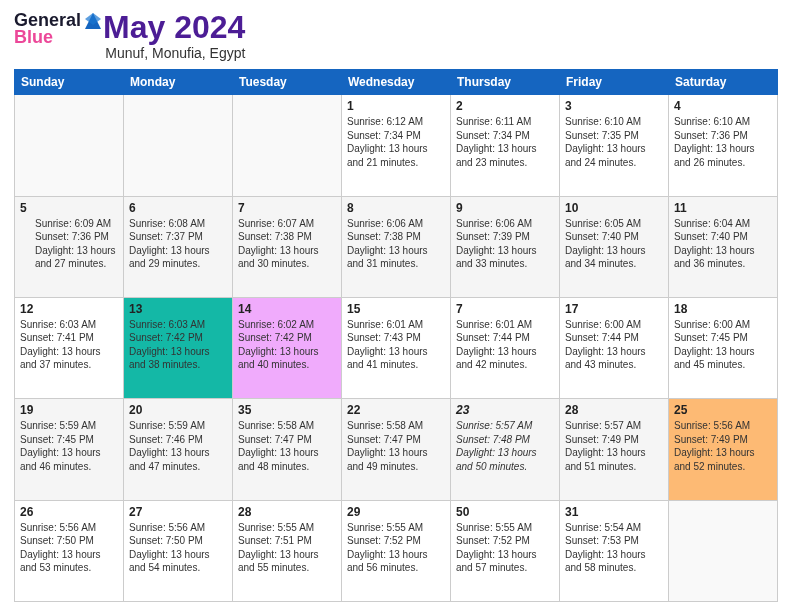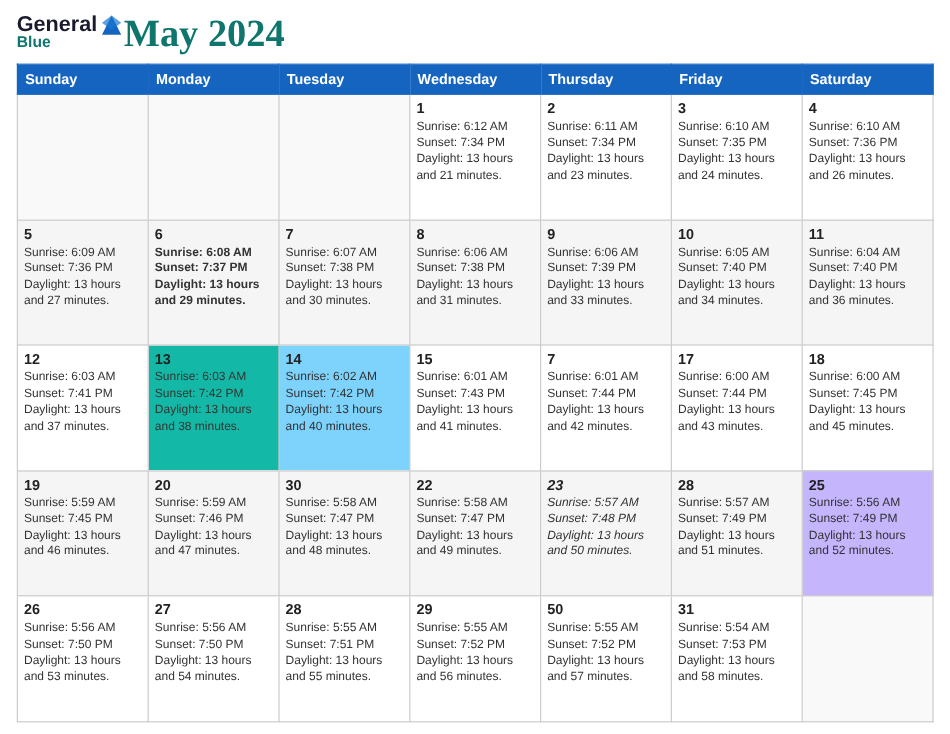--- a/index.html
+++ b/index.html
@@ -30,38 +30,37 @@
     .logo-text {
       display: flex;
       align-items: center;
     }
     .logo-general {
       font-size: 18px;
       font-weight: bold;
       color: #1a1a2e;
     }
     .logo-blue {
-      font-size: 13px;
-      font-weight: bold;
-      color: #0f766e;
+      font-size: 18px;
+      font-weight: bold;
+      color: #ec4899;
     }
     .logo-icon {
       width: 20px;
       height: 20px;
       margin-left: 2px;
     }
     .title-section {
       text-align: right;
     }
     .month-title {
       font-size: 32px;
       font-weight: bold;
-      color: #0f766e;
+      color: #4c1d95;
       line-height: 1.1;
-      font-family: Liberation Serif, serif;
     }
     .location {
       font-size: 14px;
       color: #333;
     }
     .calendar {
       flex: 1;
       border: 1px solid #ccc;
       border-collapse: collapse;
       width: 100%;
@@ -119,20 +118,21 @@
         <span class="logo-general">General</span>
         <svg class="logo-icon" viewBox="0 0 20 20">
           <polygon points="10,2 18,18 2,18" fill="#1565c0"></polygon>
           <polygon points="10,2 18,8 10,14 2,8" fill="#1976d2" opacity="0.7"></polygon>
         </svg>
       </div>
       <span class="logo-blue" style="margin-top:-4px;">Blue</span>
     </div>
     <div class="title-section">
       <div class="month-title">May 2024</div>
+      <div class="location">Munuf, Monufia, Egypt</div>
     </div>
   </div>
 
   <table class="calendar">
     <thead>
       <tr>
       <th>Sunday</th>
           <th>Monday</th>
           <th>Tuesday</th>
           <th>Wednesday</th>
@@ -171,28 +171,28 @@
             <span class="day-number">4</span>
             <div class="cell-content" style="white-space: pre-line;">Sunrise: 6:10 AM
 Sunset: 7:36 PM
 Daylight: 13 hours
 and 26 minutes.</div>
           </td>
         </tr>
         <tr style="background-color: rgb(245, 245, 245);">
           <td style="background-color: rgb(245, 245, 245);">
             <span class="day-number">5</span>
-            <div class="cell-content" style="white-space: pre-line;">Sunrise: 6:09 AM
+            <div class="cell-content" style="white-space: pre-line; margin-left: 15px;">Sunrise: 6:09 AM
 Sunset: 7:36 PM
 Daylight: 13 hours
 and 27 minutes.</div>
           </td>
           <td style="background-color: rgb(245, 245, 245);">
             <span class="day-number">6</span>
-            <div class="cell-content" style="white-space: pre-line; font-weight: bold;">Sunrise: 6:08 AM
+            <div class="cell-content" style="white-space: pre-line;">Sunrise: 6:08 AM
 Sunset: 7:37 PM
 Daylight: 13 hours
 and 29 minutes.</div>
           </td>
           <td style="background-color: rgb(245, 245, 245);">
             <span class="day-number">7</span>
             <div class="cell-content" style="white-space: pre-line;">Sunrise: 6:07 AM
 Sunset: 7:38 PM
 Daylight: 13 hours
 and 30 minutes.</div>
@@ -234,21 +234,21 @@
 Daylight: 13 hours
 and 37 minutes.</div>
           </td>
           <td style="background-color: #14b8a6;">
             <span class="day-number">13</span>
             <div class="cell-content" style="white-space: pre-line;">Sunrise: 6:03 AM
 Sunset: 7:42 PM
 Daylight: 13 hours
 and 38 minutes.</div>
           </td>
-          <td style="background-color: #7dd3fc;">
+          <td style="background-color: #f0abfc;">
             <span class="day-number">14</span>
             <div class="cell-content" style="white-space: pre-line;">Sunrise: 6:02 AM
 Sunset: 7:42 PM
 Daylight: 13 hours
 and 40 minutes.</div>
           </td>
           <td style="background-color: rgb(255, 255, 255);">
             <span class="day-number">15</span>
             <div class="cell-content" style="white-space: pre-line;">Sunrise: 6:01 AM
 Sunset: 7:43 PM
@@ -286,21 +286,21 @@
 and 46 minutes.</div>
           </td>
           <td style="background-color: rgb(245, 245, 245);">
             <span class="day-number">20</span>
             <div class="cell-content" style="white-space: pre-line;">Sunrise: 5:59 AM
 Sunset: 7:46 PM
 Daylight: 13 hours
 and 47 minutes.</div>
           </td>
           <td style="background-color: rgb(245, 245, 245);">
-            <span class="day-number">30</span>
+            <span class="day-number">35</span>
             <div class="cell-content" style="white-space: pre-line;">Sunrise: 5:58 AM
 Sunset: 7:47 PM
 Daylight: 13 hours
 and 48 minutes.</div>
           </td>
           <td style="background-color: rgb(245, 245, 245);">
             <span class="day-number">22</span>
             <div class="cell-content" style="white-space: pre-line;">Sunrise: 5:58 AM
 Sunset: 7:47 PM
 Daylight: 13 hours
@@ -313,21 +313,21 @@
 Daylight: 13 hours
 and 50 minutes.</div>
           </td>
           <td style="background-color: rgb(245, 245, 245);">
             <span class="day-number">28</span>
             <div class="cell-content" style="white-space: pre-line;">Sunrise: 5:57 AM
 Sunset: 7:49 PM
 Daylight: 13 hours
 and 51 minutes.</div>
           </td>
-          <td style="background-color: #c4b5fd;">
+          <td style="background-color: #fdba74;">
             <span class="day-number">25</span>
             <div class="cell-content" style="white-space: pre-line;">Sunrise: 5:56 AM
 Sunset: 7:49 PM
 Daylight: 13 hours
 and 52 minutes.</div>
           </td>
         </tr>
         <tr style="background-color: rgb(255, 255, 255);">
           <td style="background-color: rgb(255, 255, 255);">
             <span class="day-number">26</span>

